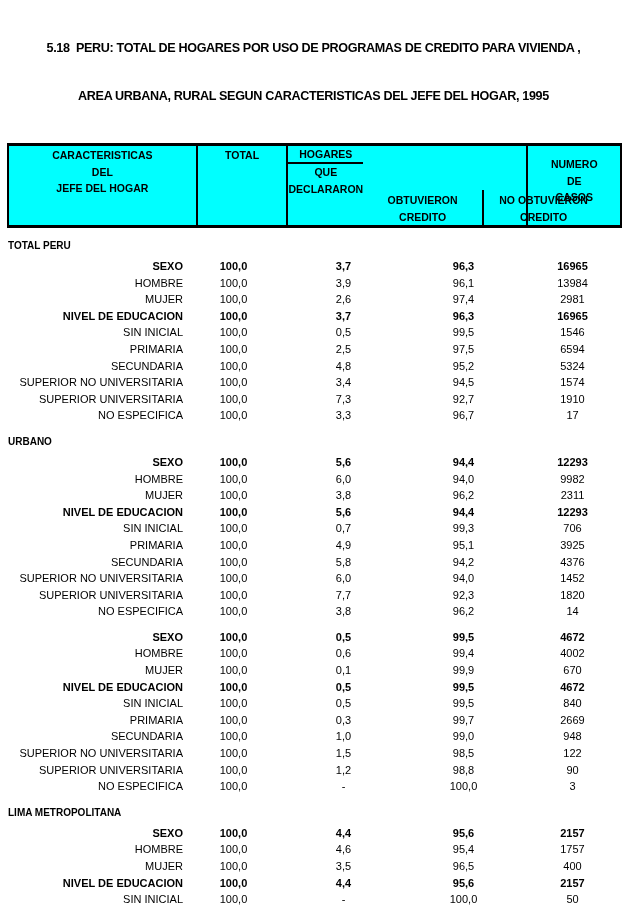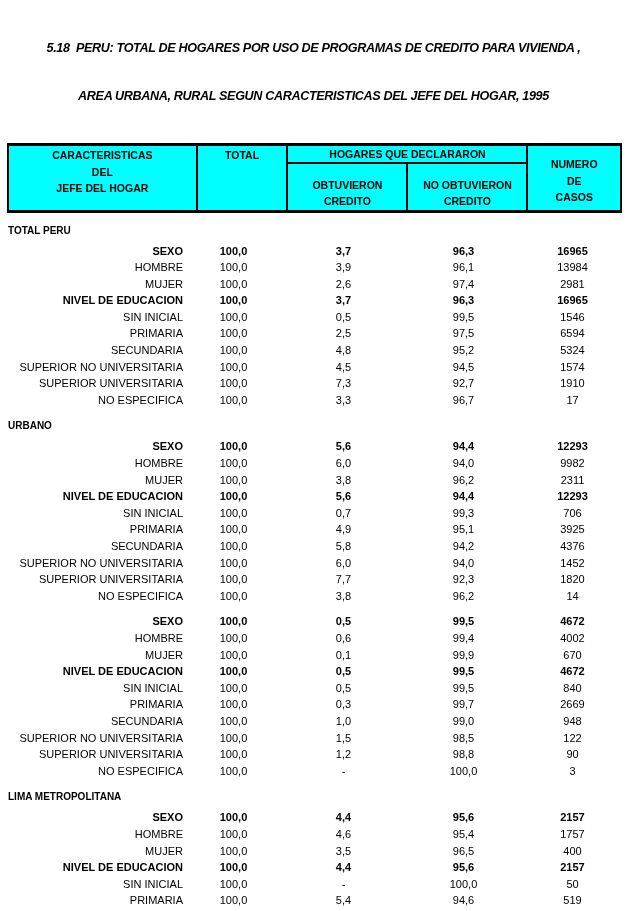--- a/index.html
+++ b/index.html
@@ -10,43 +10,42 @@
     overflow: hidden;
   }
   .title {
     padding-top: 8px;
     text-align: center;
     font-weight: bold;
     font-size: 12.6px;
     line-height: 16px;
     letter-spacing: -0.35px;
     white-space: pre;
-    font-style: italic;
   }
   
   .thead {
     margin: 7px 0 0 7px;
     width: 615px;
     display: flex;
     background: #00FFFF;
     border-top: 3px solid #000;
     border-bottom: 3px solid #000;
     font-weight: bold;
     font-size: 10.5px;
     text-align: center;
   }
   .hc, .hgroup { box-sizing: border-box; }
   .hline { height: 16.5px; line-height: 16.5px; overflow: hidden; }
   .c1 { width: 210px; border-left: 2px solid #000; padding-top: 1px; }
   .c2 { width: 101px; border-left: 2px solid #000; padding-top: 1px; }
-  .hgroup { width: 240px; border-left: 2px solid #000; display: flex; flex-direction: column; }
+  .hgroup { width: 240px; border-left: 2px solid #000; display: flex; flex-direction: row; }
   .c5 { width: 106px; border-left: 2px solid #000; border-right: 2px solid #000; padding-top: 10px; }
   .hgt { height: 17.5px; line-height: 17.5px; border-bottom: 2px solid #000; box-sizing: border-box; }
   .hgcols { display: flex; flex: 1; }
-  .hsub { width: 119px; box-sizing: border-box; padding-top: 13px; }
+  .hsub { width: 119px; box-sizing: border-box; padding-top: 2px; margin-top: 44px; }
   .hsub.right { width: 121px; border-left: 2px solid #000; }
   
   .section { margin-top: 9px; }
   .sec-title {
     font-size: 10px; font-weight: bold;
     height: 17px; line-height: 17px;
     padding-left: 8px; margin-bottom: 4px;
     white-space: nowrap;
   }
   .row { display: flex; height: 16.6px; line-height: 16.6px; font-size: 11px; white-space: nowrap; }
@@ -145,21 +144,21 @@
         <div class="row">
           <div class="cell lbl">SECUNDARIA</div>
           <div class="cell vt">100,0</div>
           <div class="cell vo">4,8</div>
           <div class="cell vn">95,2</div>
           <div class="cell vc">5324</div>
         </div>
         <div class="row">
           <div class="cell lbl">SUPERIOR NO UNIVERSITARIA</div>
           <div class="cell vt">100,0</div>
-          <div class="cell vo">4,5</div>
+          <div class="cell vo">3,4</div>
           <div class="cell vn">94,5</div>
           <div class="cell vc">1574</div>
         </div>
         <div class="row">
           <div class="cell lbl">SUPERIOR UNIVERSITARIA</div>
           <div class="cell vt">100,0</div>
           <div class="cell vo">7,3</div>
           <div class="cell vn">92,7</div>
           <div class="cell vc">1910</div>
         </div>

